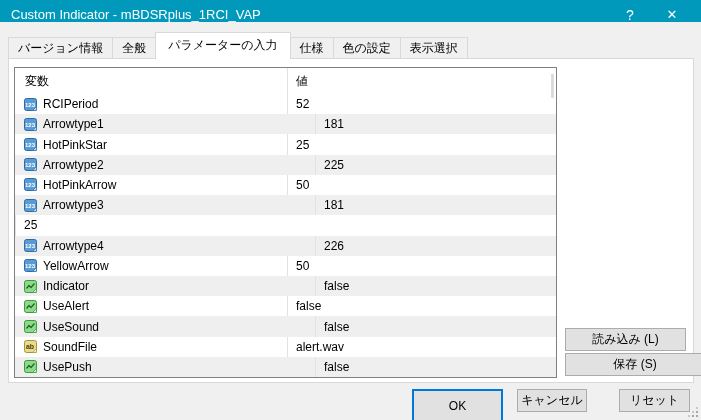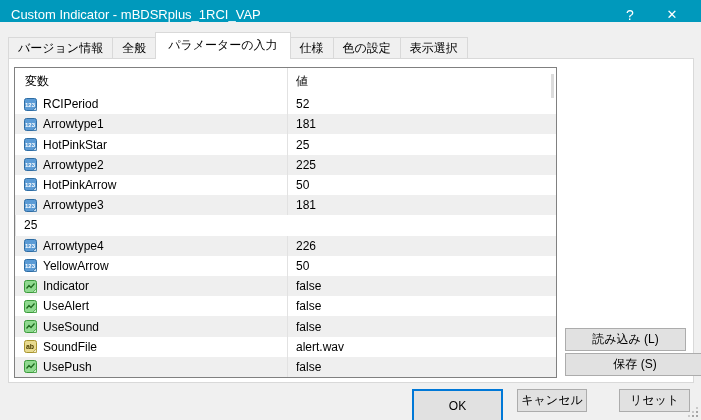--- a/index.html
+++ b/index.html
@@ -21,21 +21,21 @@
   .tab.active { height:27px; line-height:25px; background:#fff; margin-bottom:-1px; position:relative; z-index:4; padding:0 12px; }
 
   
   .page { position:absolute; left:8px; top:58px; width:686px; height:325px; background:#fff; border:1px solid #d9d9d9; z-index:1; }
 
   
   .ptable { position:absolute; left:14px; top:67px; width:543px; height:311px; background:#fff; border:1px solid #808080; z-index:2; display:flex; flex-direction:column; }
   .thead { height:26px; display:flex; align-items:center; flex:none; }
   .rows { flex:1; display:flex; flex-direction:column; }
   .prow { flex:1; display:flex; align-items:center; }
-  .prow.even { background:#efefef; }
+  .prow.even { background:#efefef;gap:28px; }
   .cell { height:100%; display:flex; align-items:center; overflow:hidden; white-space:nowrap; }
   .cell.name { width:272px; padding-left:9px; flex:none; }
   .thead .cell.name { padding-left:10px; }
   .cell.value { flex:1; border-left:1px solid #e2e2e2; padding-left:8px; }
   .icon { width:13px; height:13px; margin-right:6px; flex:none; display:inline-flex; }
   .scroll-thumb { position:absolute; top:6px; right:2px; width:3px; height:24px; background:#dcdcdc; }
 
   
   .btn { position:absolute; background:#e1e1e1; border:1px solid #acacac; font-size:12px; font-family:inherit; display:flex; align-items:center; justify-content:center; white-space:nowrap; padding:0; cursor:default; z-index:5; }
   .btn.load  { left:565px; top:317px; width:121px; height:23px;margin-top:11px; }

